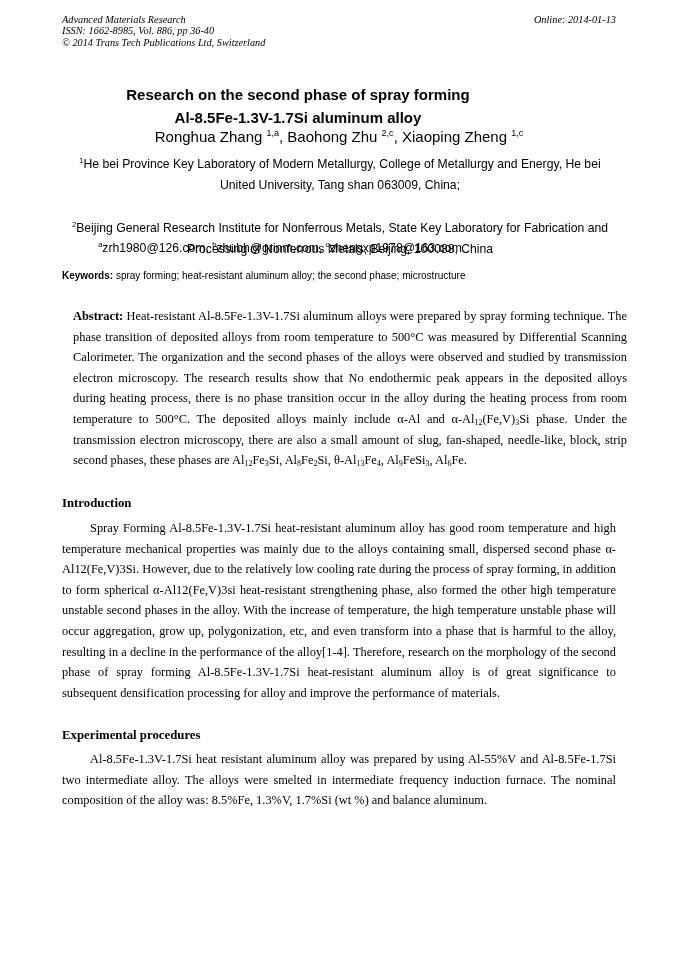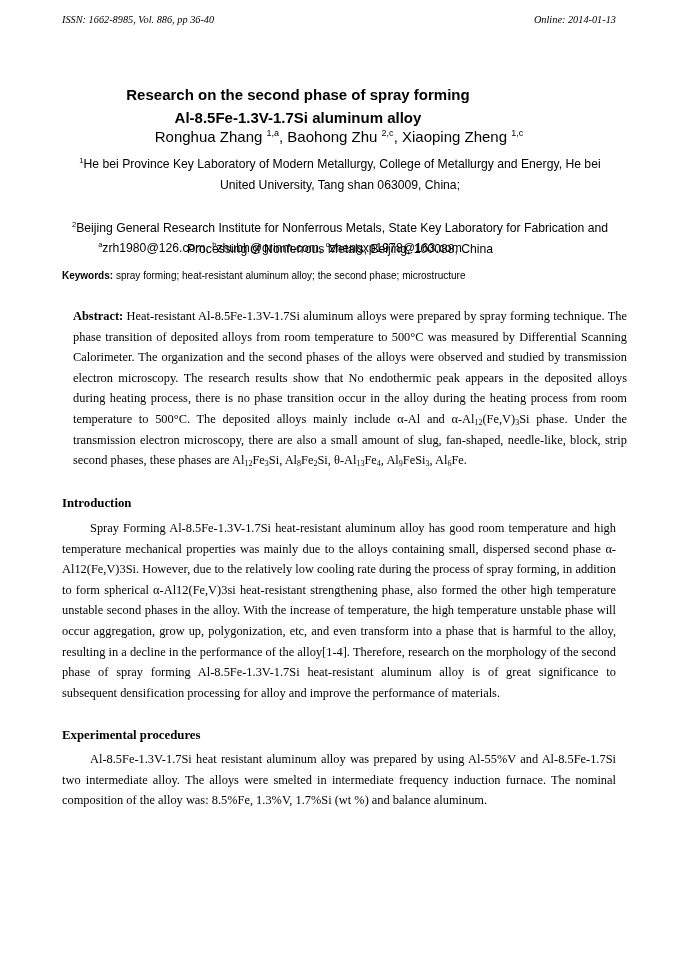--- a/index.html
+++ b/index.html
@@ -35,21 +35,23 @@
   .exp-head { top:728px; }
 
   .para { position:absolute; left:62px; width:554px; font-size:12.4px; line-height:20.6px; text-align:justify; text-indent:28px; }
   .intro-para { top:518px; }
   .exp-para { top:749px; }
 </style>
 </head>
 <body>
 
 <div class="header serif">
+  <span class="line">Advanced Materials Research</span>
   <span class="line">ISSN: 1662-8985, Vol. 886, pp 36-40</span>
+  <span class="line">© 2014 Trans Tech Publications Ltd, Switzerland</span>
   <span class="online">Online: 2014-01-13</span>
 </div>
 
 <div class="title title1 sans">Research on the second phase of spray forming</div>
 <div class="title title2 sans">Al-8.5Fe-1.3V-1.7Si aluminum alloy</div>
 
 <div class="authors sans">
   <span>Ronghua Zhang</span>
   <sup>1,a</sup><span>, </span>
   <span>Baohong Zhu</span>

